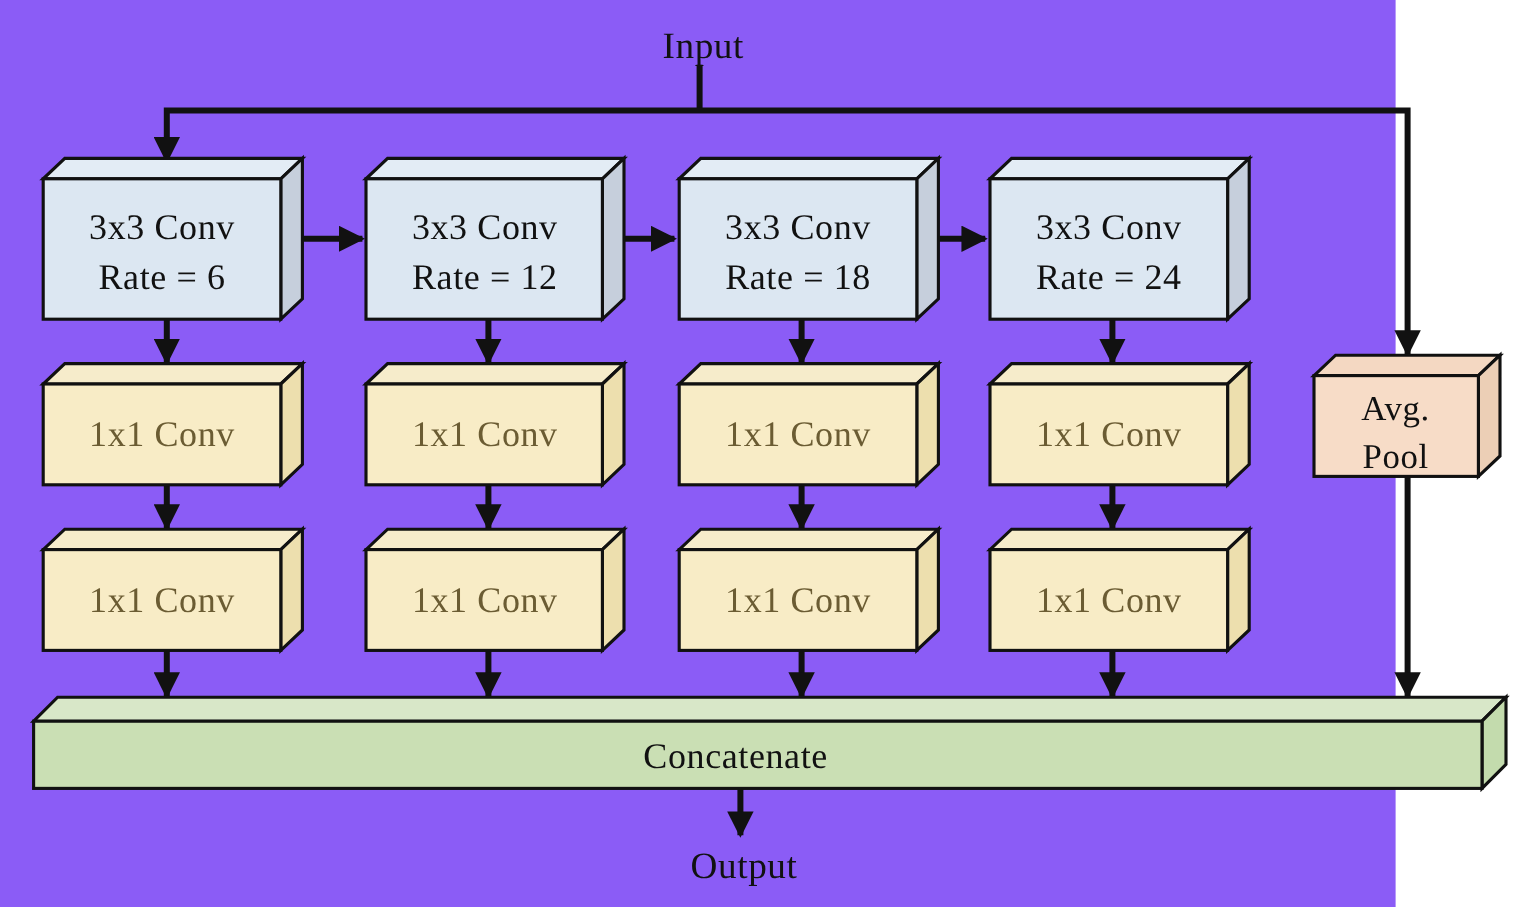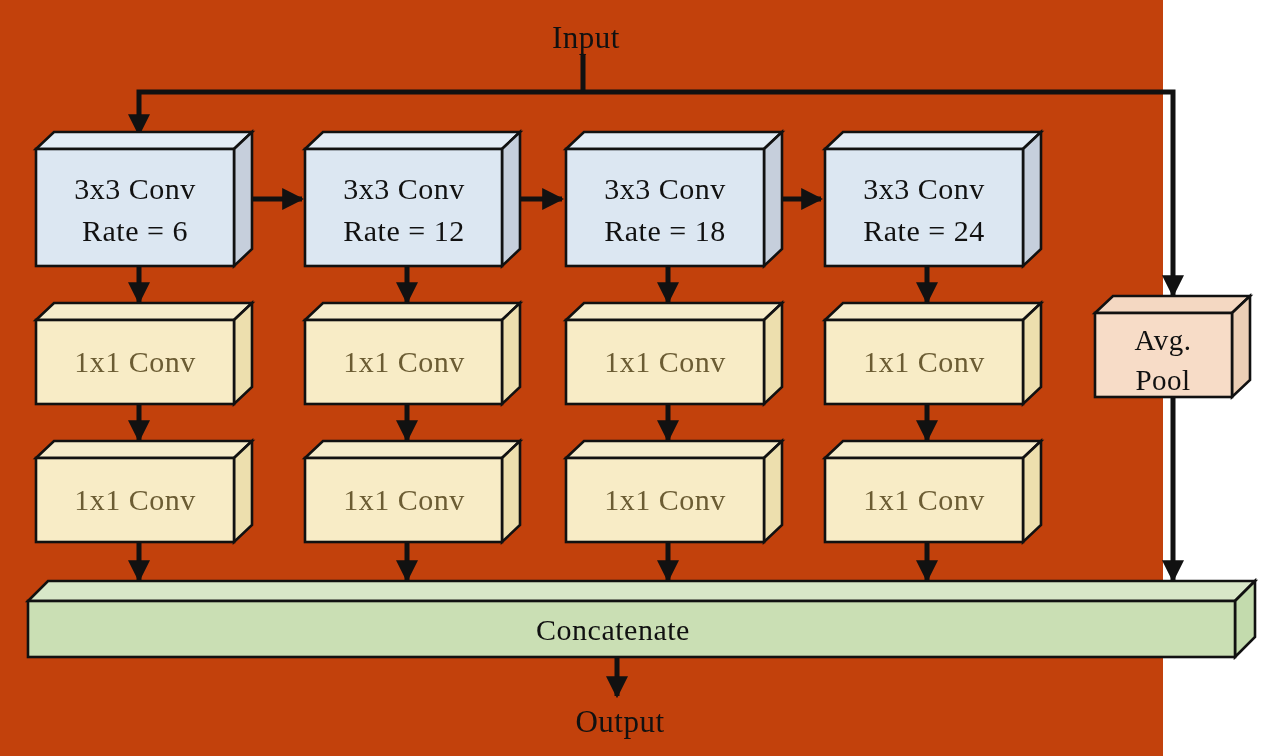--- a/index.html
+++ b/index.html
@@ -7,21 +7,21 @@
     padding: 0;
     background: #ffffff;
     width: 1280px;
     height: 756px;
     overflow: hidden;
   }
   #stage {
     position: relative;
     width: 1163px;
     height: 756px;
-    background: #c2410c;
+    background: #8b5cf6;
   }
   svg text {
     font-family: "Liberation Serif", "DejaVu Serif", serif;
     letter-spacing: 0.5px;
   }
   .t31 { font-size: 31px; }
   .t30 { font-size: 30px; }
   .t29 { font-size: 29px; }
   .box polygon, .box rect {
     stroke: #111111;

